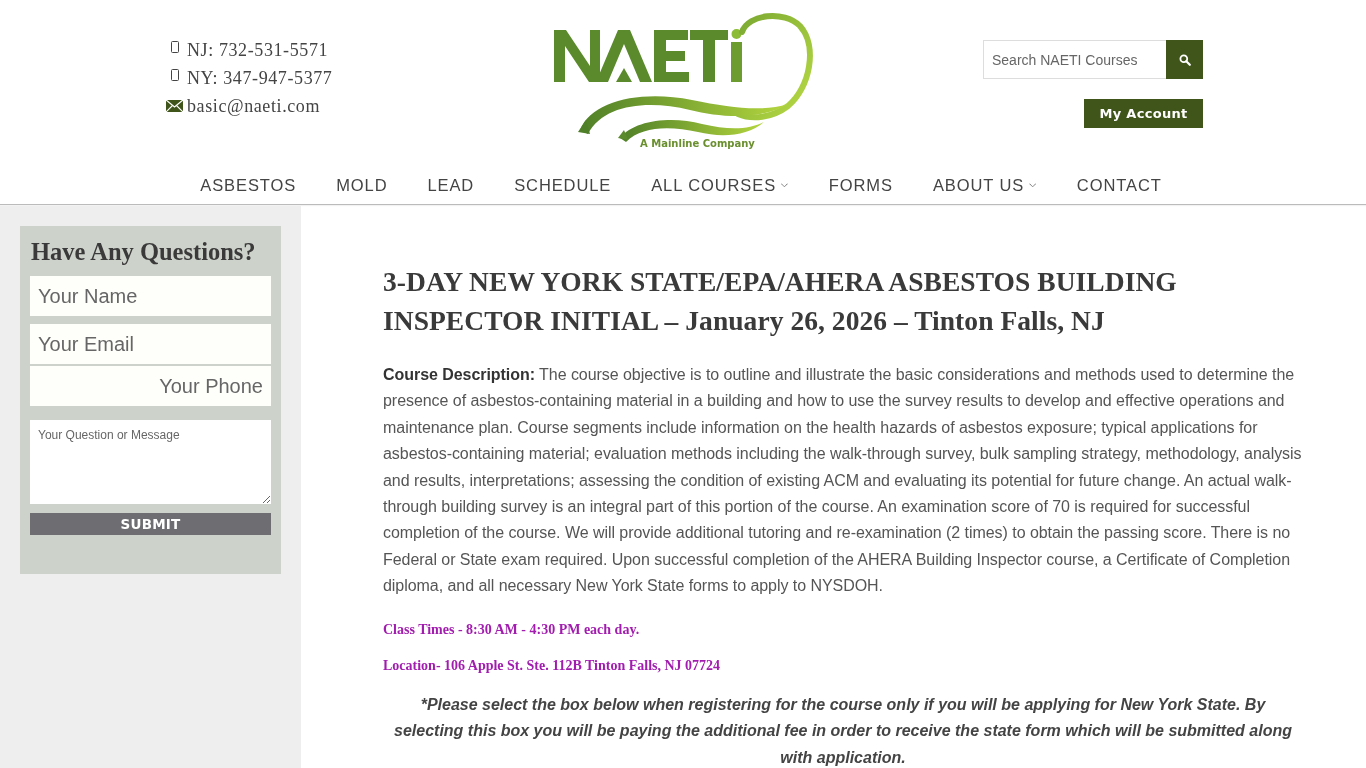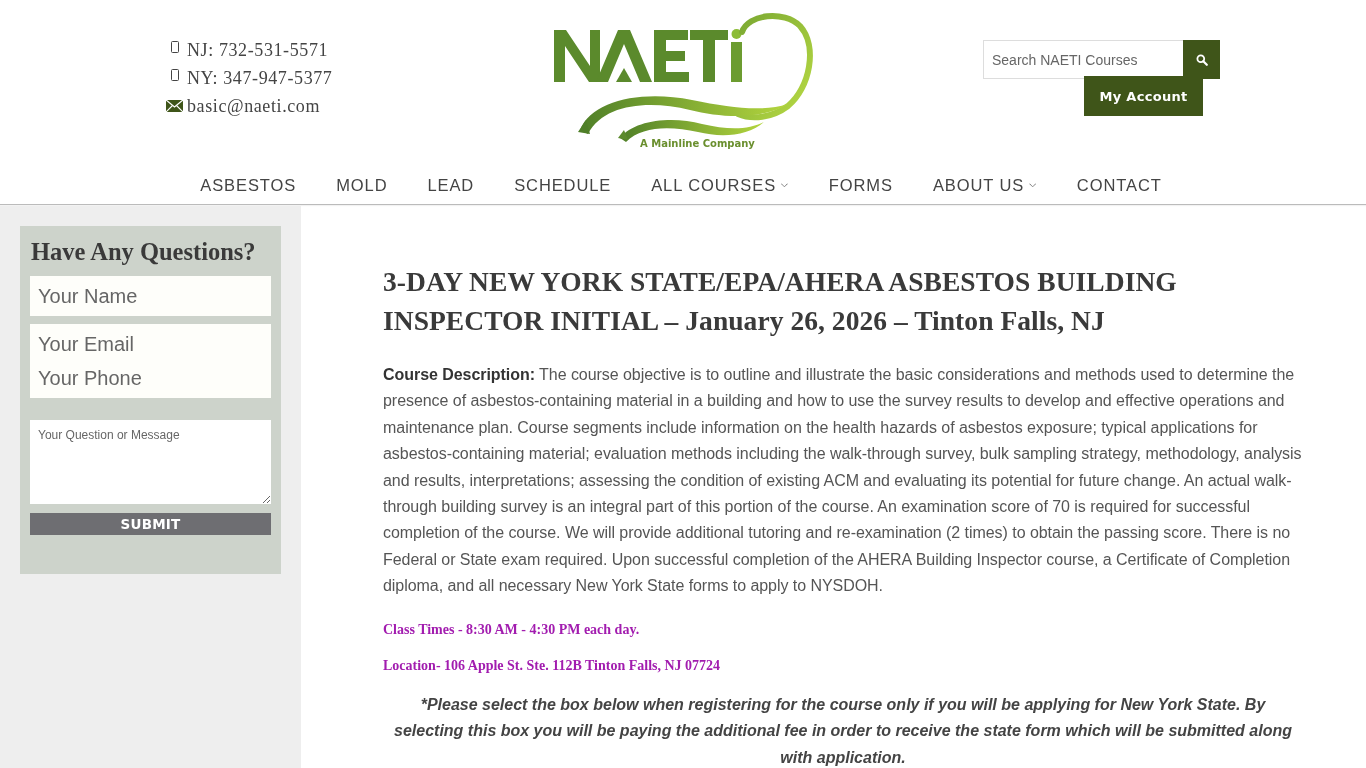--- a/index.html
+++ b/index.html
@@ -10,24 +10,24 @@
     .header { position: absolute; left: 0; top: 0; width: 1366px; height: 165px; background: #fff; }
     .contact-block { position: absolute; left: 163px; top: 36px; font-family: "Liberation Serif", serif; font-size: 18px; color: #444; letter-spacing: 0.6px; }
     .contact-row { display: flex; align-items: center; height: 28px; }
     .contact-row .ic { width: 22px; display: inline-flex; justify-content: center; margin-right: 2px; }
     .phone-ic { width: 8px; height: 12px; border: 1.5px solid #444; border-radius: 1.5px; position: relative; top: -3px; margin-left: 2px; }
     .mail-ic svg { display: block; }
 
     .logo { position: absolute; left: 552px; top: 8px; width: 262px; height: 146px; }
 
     .search-wrap { position: absolute; left: 983px; top: 40px; display: flex; }
-    .search-input { width: 200px; height: 39px; border: 1px solid #ddd; border-right: none; font-family: "Liberation Sans", sans-serif; font-size: 14px; padding: 0 8px; color: #555; background: #fff; outline: none; }
+    .search-input { width: 183px; height: 39px; border: 1px solid #ddd; border-right: none; font-family: "Liberation Sans", sans-serif; font-size: 14px; padding: 0 8px; color: #555; background: #fff; outline: none; }
     .search-input::placeholder { color: #666; }
     .search-btn { width: 37px; height: 39px; background: #3f5519; border: none; display: flex; align-items: center; justify-content: center; cursor: pointer; }
-    .account-btn { position: absolute; left: 1084px; top: 76px; width: 119px; height: 40px; background: #3f5519; color: #fff; font-family: "DejaVu Sans", sans-serif; font-weight: bold; font-size: 13px; display: flex; align-items: center; justify-content: center; border: none; cursor: pointer; letter-spacing: 0.3px; }
+    .account-btn { position: absolute; left: 1084px; top: 99px; width: 119px; height: 29px; background: #3f5519; color: #fff; font-family: "DejaVu Sans", sans-serif; font-weight: bold; font-size: 13px; display: flex; align-items: center; justify-content: center; border: none; cursor: pointer; letter-spacing: 0.3px; }
 
     
     .nav { position: absolute; left: 0; top: 165px; width: 1366px; height: 40px; border-bottom: 1px solid #bbb; box-shadow: 0 1px 1px rgba(0,0,0,0.05); display: flex; justify-content: center; }
     .nav ul { list-style: none; display: flex; height: 40px; align-items: flex-end; margin-left: -4px; }
     .nav li { font-family: "Liberation Sans", sans-serif; font-size: 16.5px; color: #444; letter-spacing: 0.9px; padding: 0 20px; display: flex; align-items: center; cursor: pointer; height: 40px; }
     .nav li .chev { font-size: 9px; margin-left: 5px; position: relative; top: -1px; }
 
     
     .sidebar { position: absolute; left: 0; top: 206px; width: 301px; height: 562px; background: #eeeeee; }
     .qbox { position: absolute; left: 20px; top: 20px; width: 261px; height: 348px; background: #cdd3cb; }
@@ -156,21 +156,21 @@
         <span>CONTACT</span>
       </li>
   </ul>
 </nav>
 
 <aside class="sidebar">
   <div class="qbox">
     <h3>Have Any Questions?</h3>
     <input class="qfield" style="top: 50px;" type="text" placeholder="Your Name">
     <input class="qfield" style="top: 98px;" type="text" placeholder="Your Email">
-    <input class="qfield" style="top: 132px;" type="text" placeholder="Your Phone">
+    <input class="qfield" style="top: 140px; text-align: right;" type="text" placeholder="Your Phone">
     <textarea class="qtext" placeholder="Your Question or Message" style=""></textarea>
     <button class="submit-btn">SUBMIT</button>
   </div>
 </aside>
 
 <main class="main">
   <h1>3-DAY NEW YORK STATE/EPA/AHERA ASBESTOS BUILDING INSPECTOR INITIAL – January 26, 2026 – Tinton Falls, NJ</h1>
   <p class="desc"><b>Course Description:</b><span> The course objective is to outline and illustrate the basic considerations and methods used to determine the presence of asbestos-containing material in a building and how to use the survey results to develop and effective operations and maintenance plan. Course segments include information on the health hazards of asbestos exposure; typical applications for asbestos-containing material; evaluation methods including the walk-through survey, bulk sampling strategy, methodology, analysis and results, interpretations; assessing the condition of existing ACM and evaluating its potential for future change. An actual walk-through building survey is an integral part of this portion of the course. An examination score of 70 is required for successful completion of the course. We will provide additional tutoring and re-examination (2 times) to obtain the passing score. There is no Federal or State exam required. Upon successful completion of the AHERA Building Inspector course, a Certificate of Completion diploma, and all necessary New York State forms to apply to NYSDOH.</span></p>
   <p class="info times">Class Times - 8:30 AM - 4:30 PM each day.</p>
   <p class="info location">Location- 106 Apple St. Ste. 112B Tinton Falls, NJ 07724</p>

